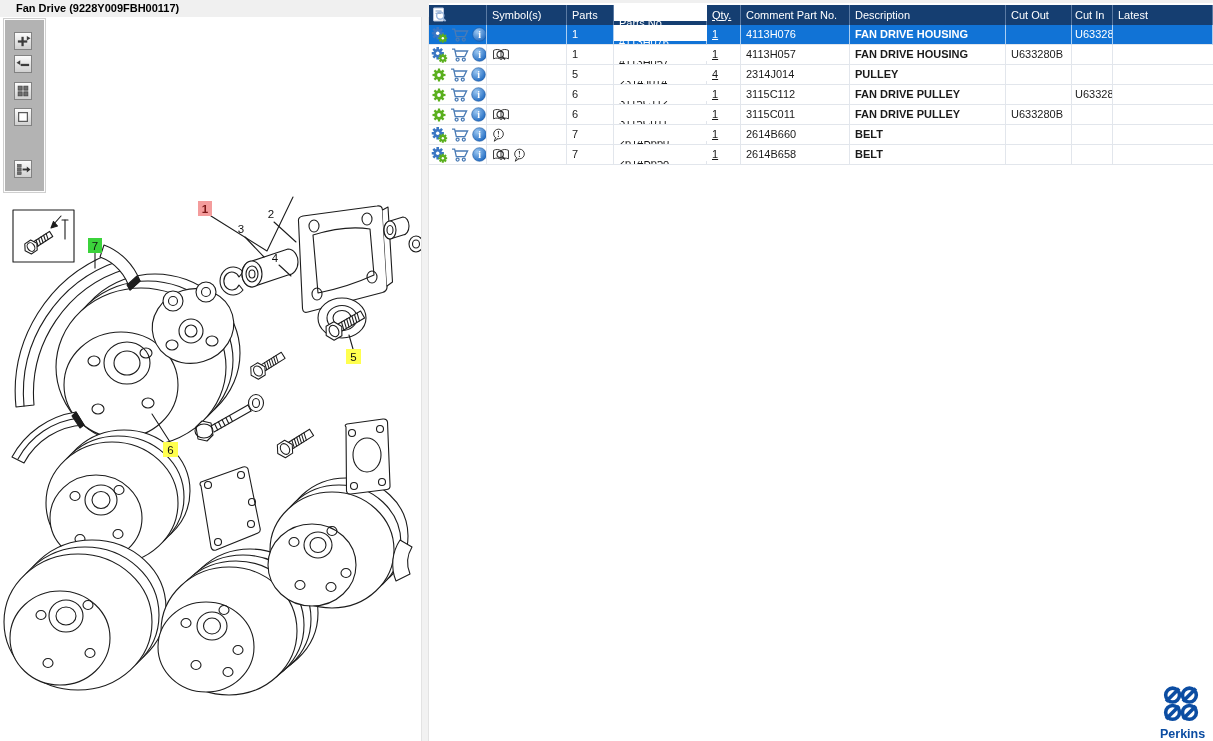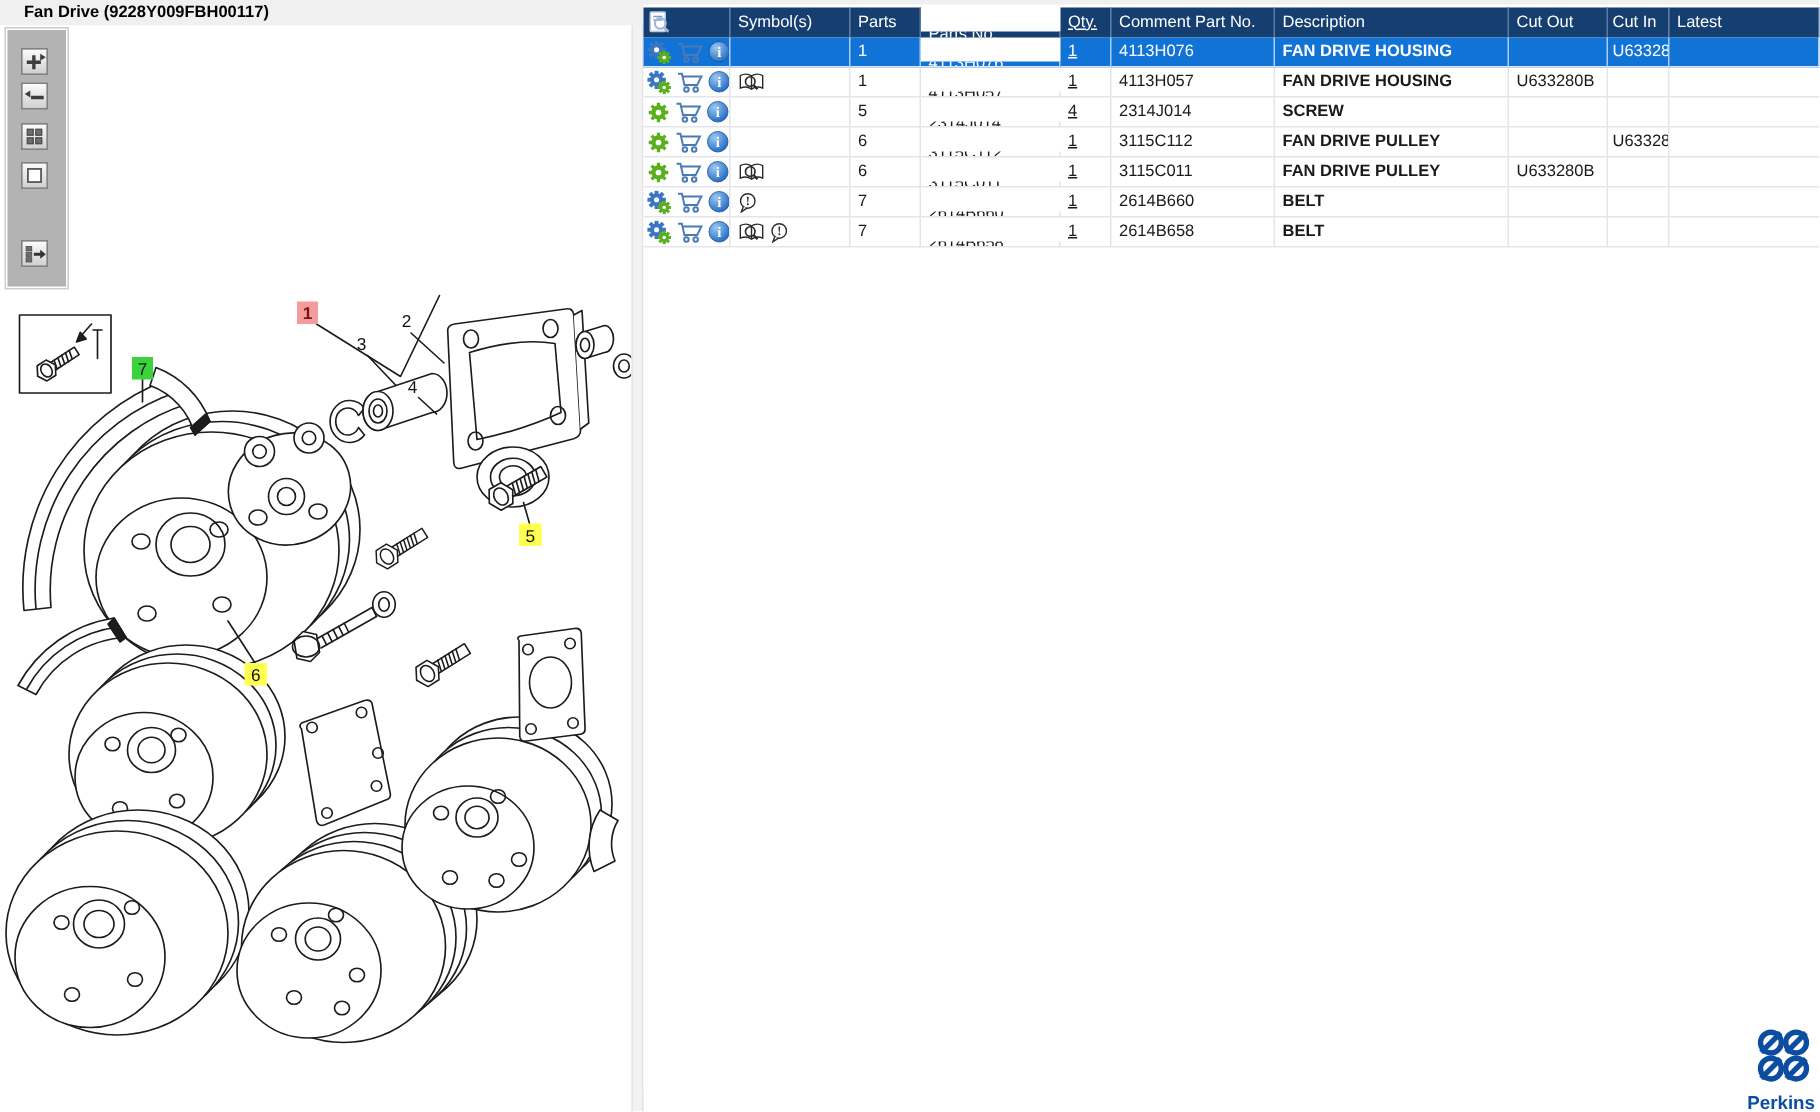--- a/index.html
+++ b/index.html
@@ -32,21 +32,21 @@
   .c3{width:93px;margin-top:16px;}
   .c4{width:34px;text-decoration:underline;}
   .c5{width:109px;}
   .c6{width:156px;font-weight:bold;}
   .c7{width:66px;}
   .c8{width:41px;padding:0 3px;}
   .c9{width:100px;border-right:none;}
   .icon{display:inline-flex;align-items:center;margin-right:3px;}
   .icon:last-child{margin-right:0;}
   
-  .logo{position:absolute;left:1160px;top:684px;width:50px;text-align:right;}
+  .logo{position:absolute;left:1160px;top:684px;width:50px;text-align:left;}
   .logo-text{font-size:12.5px;font-weight:bold;color:#0c4da2;margin-top:-1px;}
   svg text{stroke:none;}
 </style>
 </head>
 <body>
 
 <svg style="position:absolute;width:0;height:0" aria-hidden="true">
   <defs>
     <radialGradient id="ginfo" cx="35%" cy="30%" r="75%">
       <stop offset="0" stop-color="#9cc8f2"></stop>
@@ -494,21 +494,21 @@
             <svg width="15" height="15" viewBox="0 0 16 16">
               <use href="#sym-info"></use>
             </svg>
           </span>
         </div>
         <div class="tcell c1"></div>
         <div class="tcell c2">5</div>
         <div class="tcell c3">2314J014</div>
         <div class="tcell c4">4</div>
         <div class="tcell c5">2314J014</div>
-        <div class="tcell c6">SCREW</div>
+        <div class="tcell c6">PULLEY</div>
         <div class="tcell c7"></div>
         <div class="tcell c8"></div>
         <div class="tcell c9"></div>
       </div>
       <div class="trow">
         <div class="tcell c0">
           <span class="icon">
             <svg width="16" height="16" viewBox="0 0 16 16">
               <use href="#sym-gear"></use>
             </svg>

